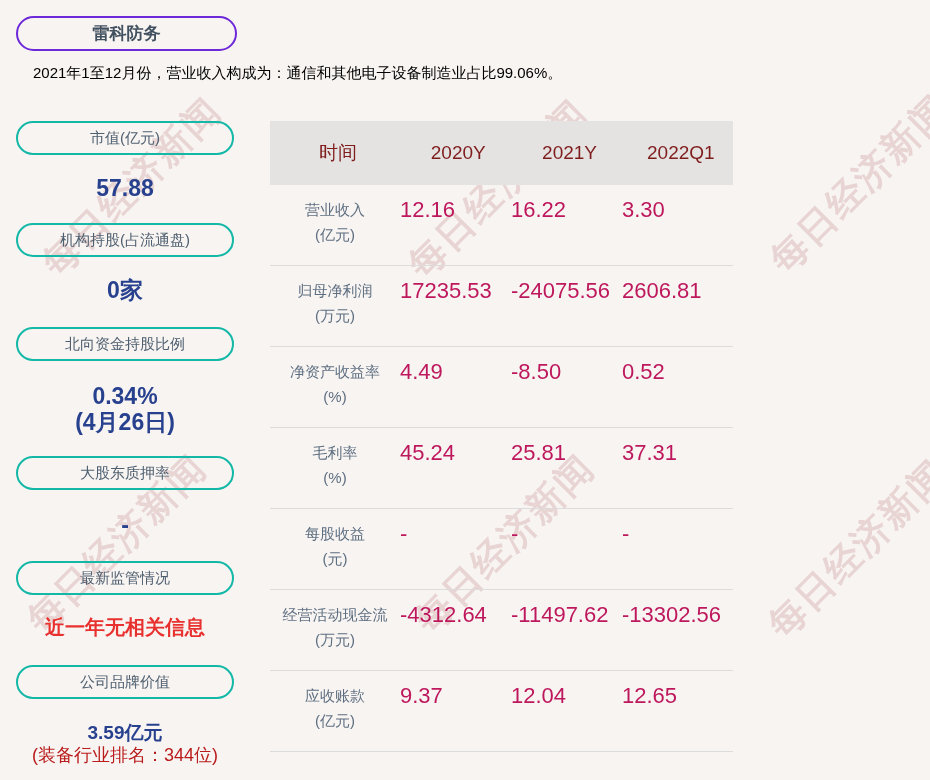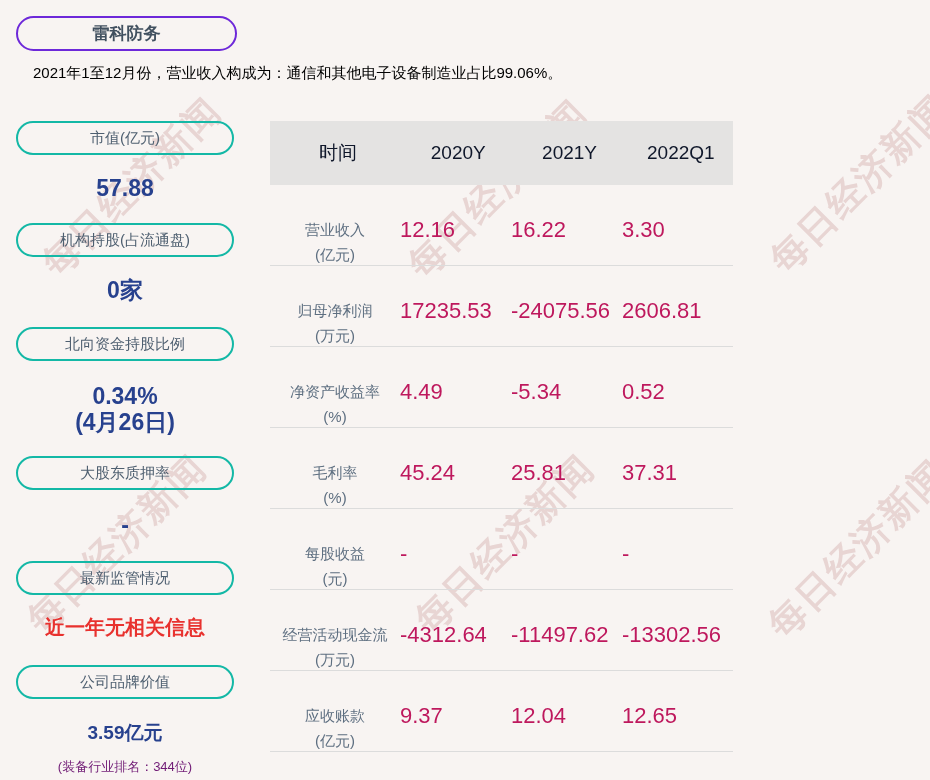--- a/index.html
+++ b/index.html
@@ -35,33 +35,33 @@
     font-size:15px;color:#4e5f70;background:transparent;
   }
   .sval{
     position:absolute;left:16px;width:218px;text-align:center;
     color:#27418e;font-weight:bold;font-size:23px;line-height:26px;
   }
   .sval.red{color:#e8312e;font-size:20px;line-height:27px;}
   .sval.big{font-size:19px;}
   .ssub{
     position:absolute;left:16px;width:218px;text-align:center;
-    color:#701a75;font-size:13px;line-height:17px;font-weight:normal;margin-top:11px;
+    color:#b91c1c;font-size:18px;line-height:17px;font-weight:normal;
   }
   .p1{top:121px}.p2{top:223px}.p3{top:327px}.p4{top:456px}.p5{top:561px}.p6{top:665px}
   .v1{top:175px}.v2{top:277px}.v3{top:383px}.v4{top:512px}.v5{top:614px}.v6{top:720px}.v6s{top:747px}
   
   .ftable{position:absolute;left:270px;top:121px;width:463px;}
   .thead{height:64px;background:#e4e3e2;display:flex;}
   .th{display:flex;align-items:center;justify-content:center;
-      font-size:19px;color:#0f172a;margin-left:7px;}
+      font-size:19px;color:#7f1d1d;margin-left:7px;}
   .col-label{width:130px;}
   .col-val{width:111px;}
   .trow{height:81px;border-bottom:1px solid #dcdcdc;box-sizing:border-box;
-        display:flex;padding-top:32px;}
+        display:flex;padding-top:12px;}
   .cell-label{width:130px;text-align:center;font-size:15px;line-height:25px;color:#5e6f81;}
   .cell-val{width:111px;text-align:left;font-size:22px;line-height:25px;color:#be185d;}
 </style>
 </head>
 <body>
 
 <div class="page">
 
   <div class="wm" style="left:15px;top:162px;">每日经济新闻</div>
   <div class="wm" style="left:381px;top:164px;">每日经济新闻</div>
@@ -136,21 +136,21 @@
       <div class="cell-val">-24075.56</div>
       <div class="cell-val">2606.81</div>
     </div>
 
     <div class="trow">
       <div class="cell-label">
         <div>净资产收益率</div>
         <div>(%)</div>
       </div>
       <div class="cell-val">4.49</div>
-      <div class="cell-val">-5.34</div>
+      <div class="cell-val">-8.50</div>
       <div class="cell-val">0.52</div>
     </div>
 
     <div class="trow">
       <div class="cell-label">
         <div>毛利率</div>
         <div>(%)</div>
       </div>
       <div class="cell-val">45.24</div>
       <div class="cell-val">25.81</div>

